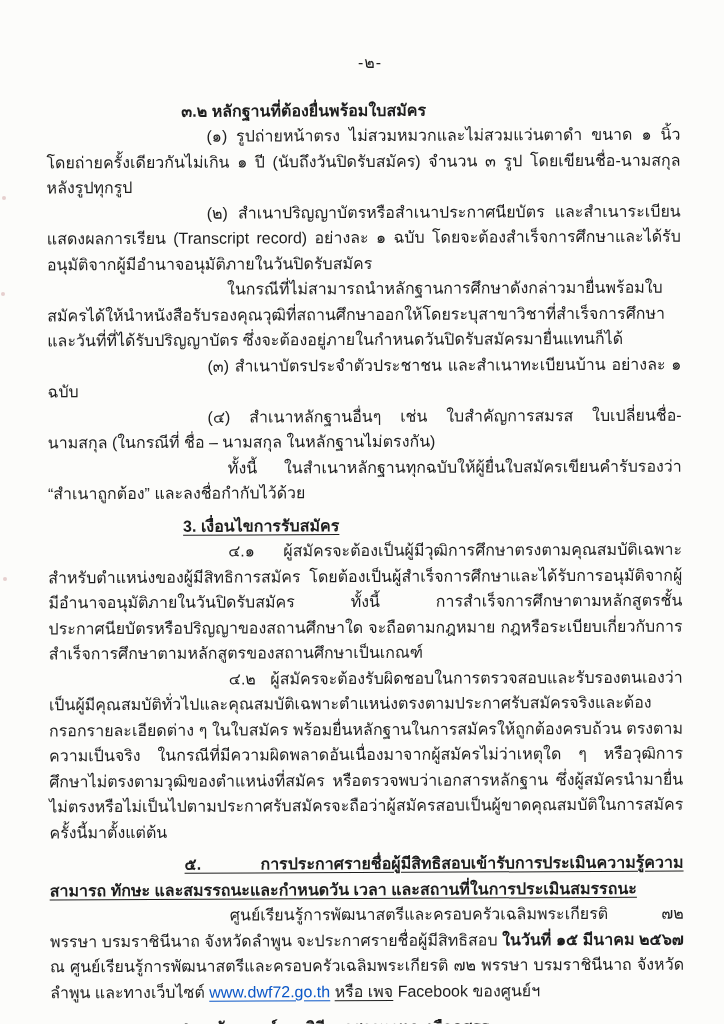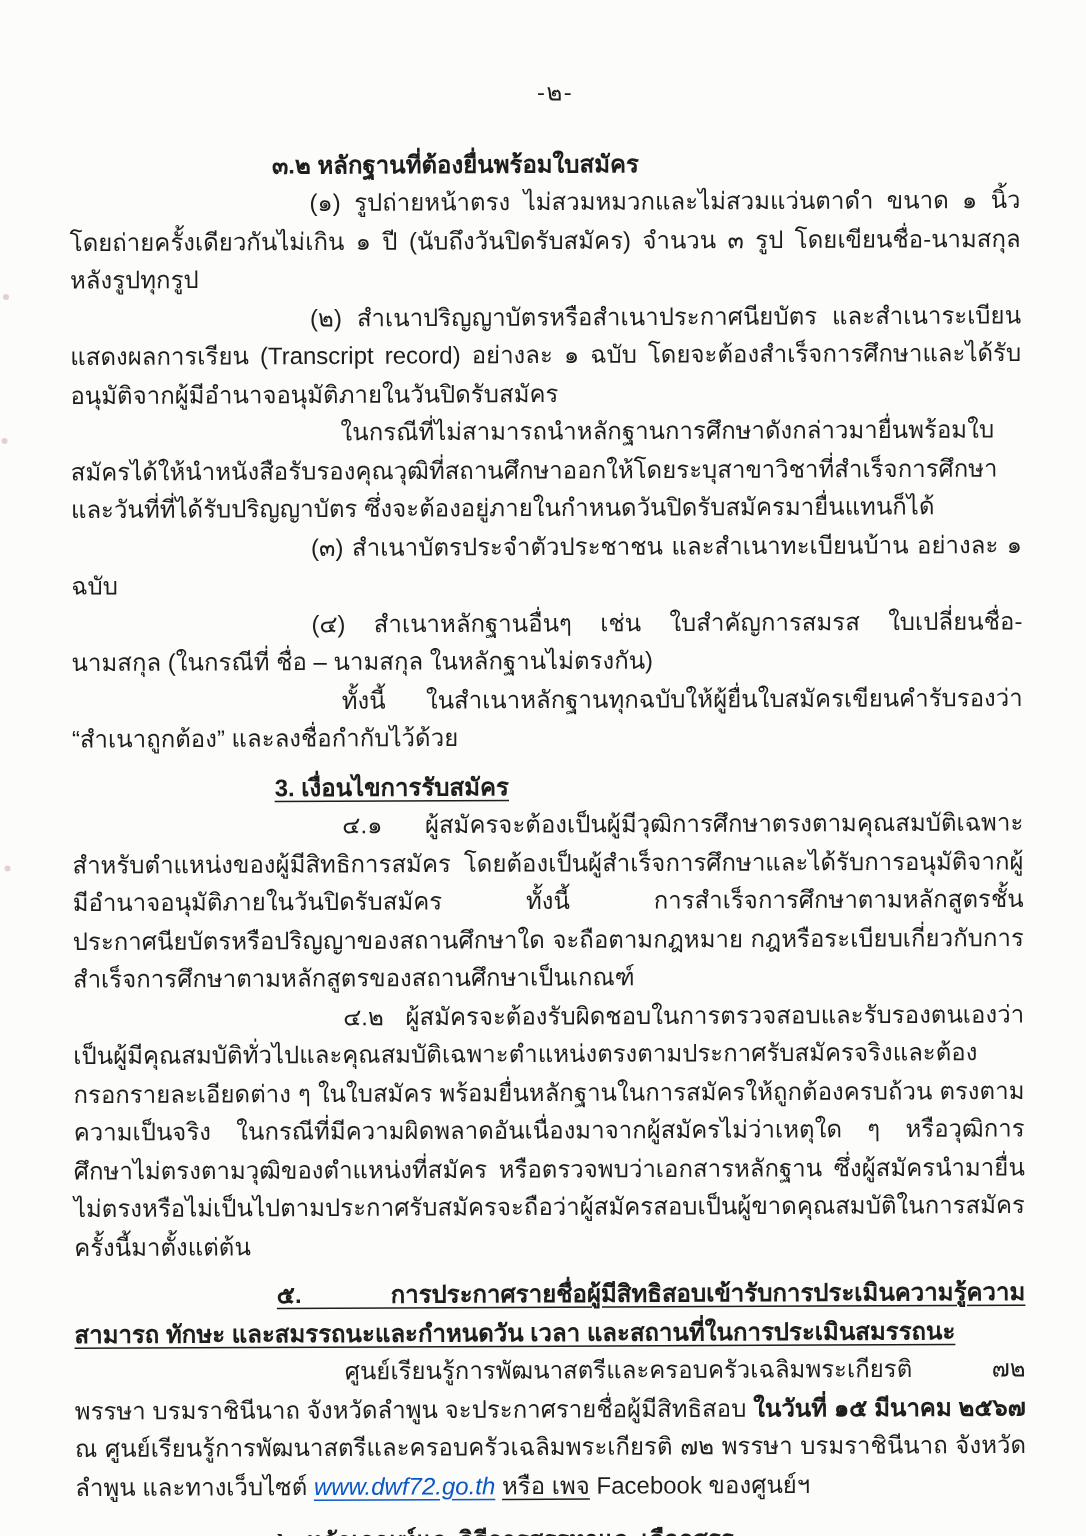--- a/index.html
+++ b/index.html
@@ -39,21 +39,20 @@
   .ind-h    { text-indent: 135px; } 
   .ind-item { text-indent: 160px; } 
   .ind-para { text-indent: 180px; } 
   .gap-sm { margin-top: 7px; }
   .gap-md { margin-top: 11px; }
   .link {
     color: #0b57c7;
     text-decoration: underline;
     text-underline-offset: 3px;
     cursor: pointer;
-    font-style: italic;
   }
   .footer-note {
     position: absolute;
     top: 946px;
     right: 66px;
     font-size: 16px;
     color: #222;
   }
   
   .speck {

